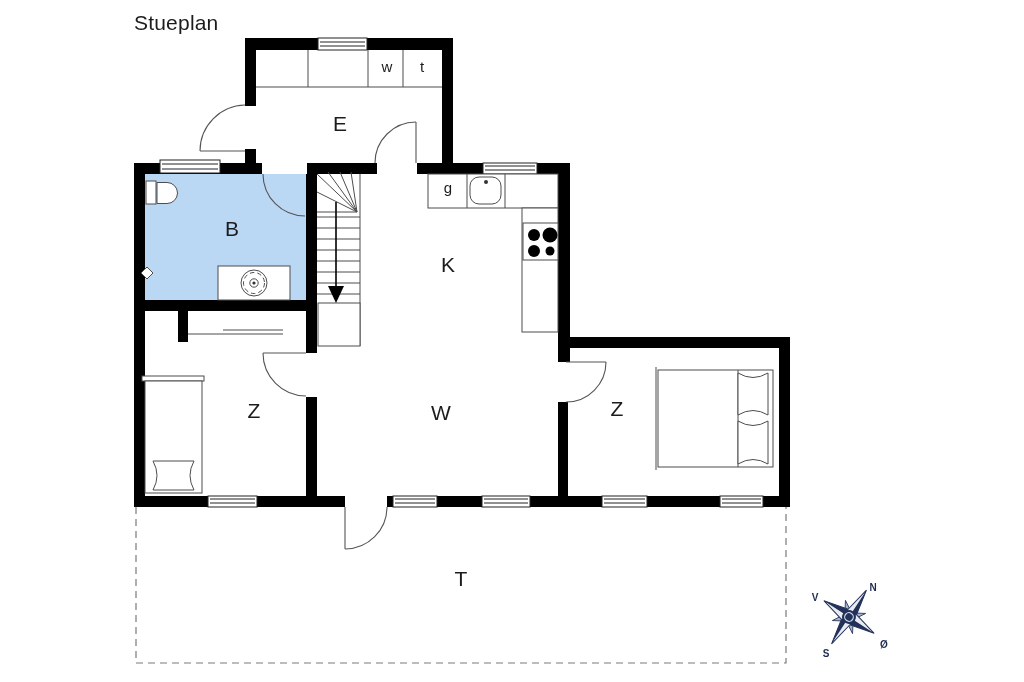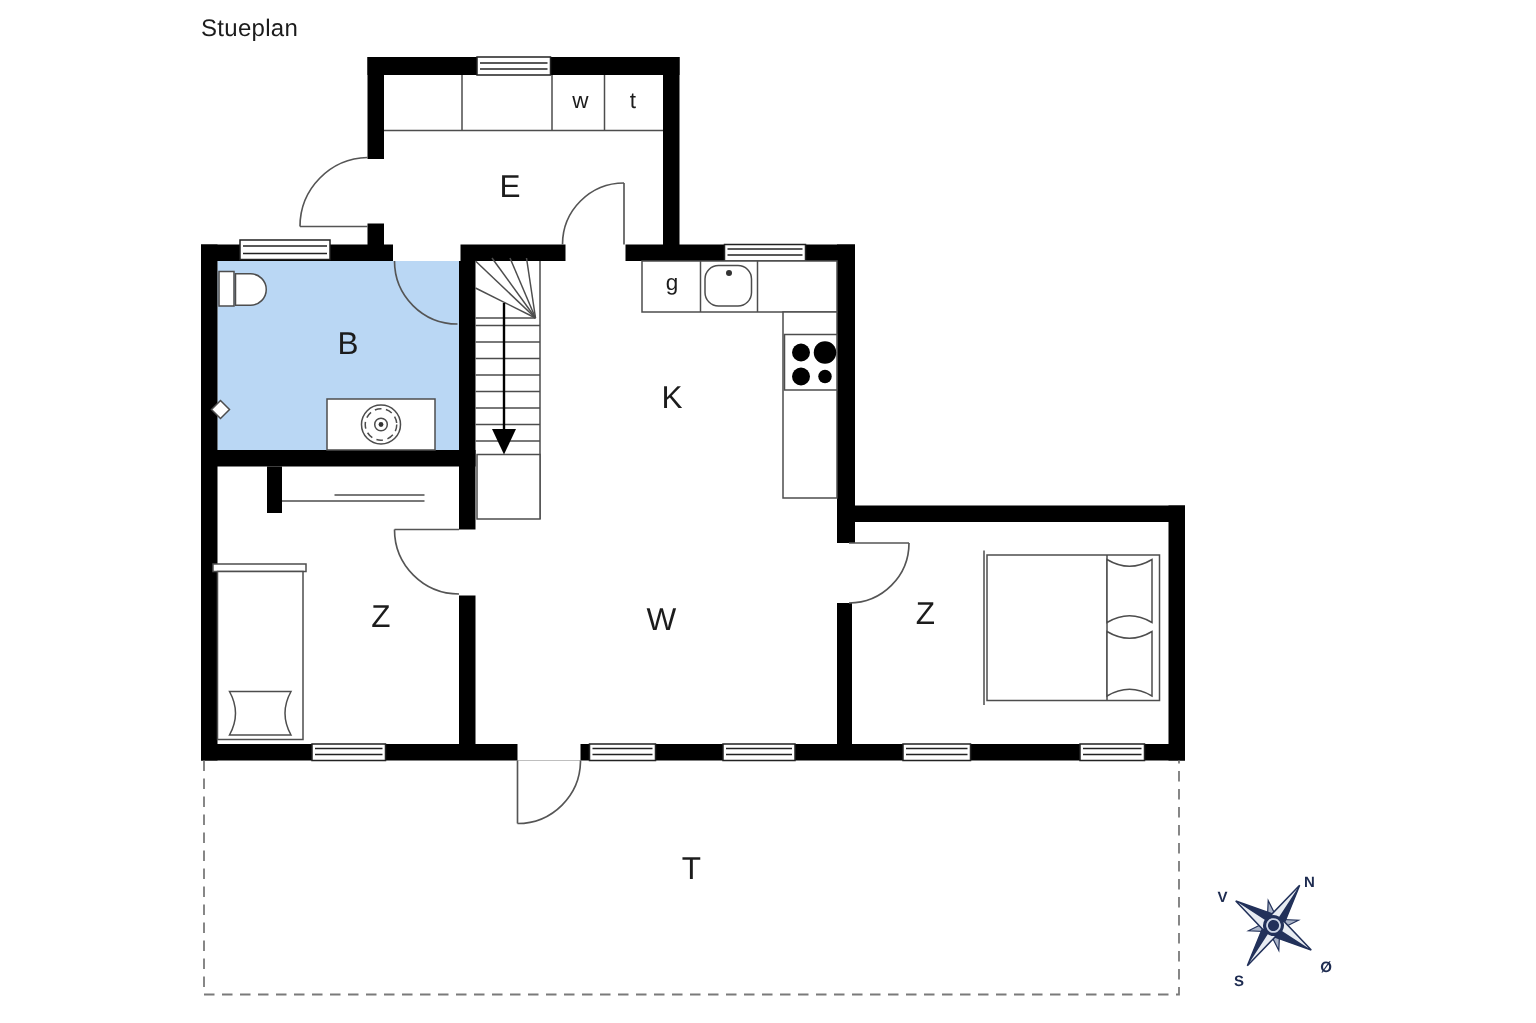--- a/index.html
+++ b/index.html
@@ -1,18 +1,18 @@
 <!DOCTYPE html>
 <html><head>
 <meta charset="utf-8">
 <style>
   html,body{margin:0;padding:0;background:#ffffff;}
   .canvas{position:relative;width:1024px;height:682px;background:#ffffff;overflow:hidden;
           font-family:"Liberation Sans",sans-serif;}
-  .plan-title{position:absolute;left:134px;top:11px;font-size:16px;color:#1c1c1c;
+  .plan-title{position:absolute;left:134px;top:11px;font-size:21px;color:#1c1c1c;
               letter-spacing:0.2px;font-weight:400;}
   svg{position:absolute;left:0;top:0;}
   .wall{fill:#000000;stroke:none;}
   .thin{stroke:#4d4d4d;stroke-width:1;fill:none;}
   .thin-f{stroke:#4d4d4d;stroke-width:1;fill:#ffffff;}
   .door{stroke:#555555;stroke-width:1.1;fill:none;}
   .win{fill:#ffffff;stroke:#222222;stroke-width:1;}
   .winline{stroke:#222222;stroke-width:1;}
   .room-label{font-size:21px;fill:#1c1c1c;text-anchor:middle;}
   .small-label{font-size:15px;fill:#1c1c1c;text-anchor:middle;}

